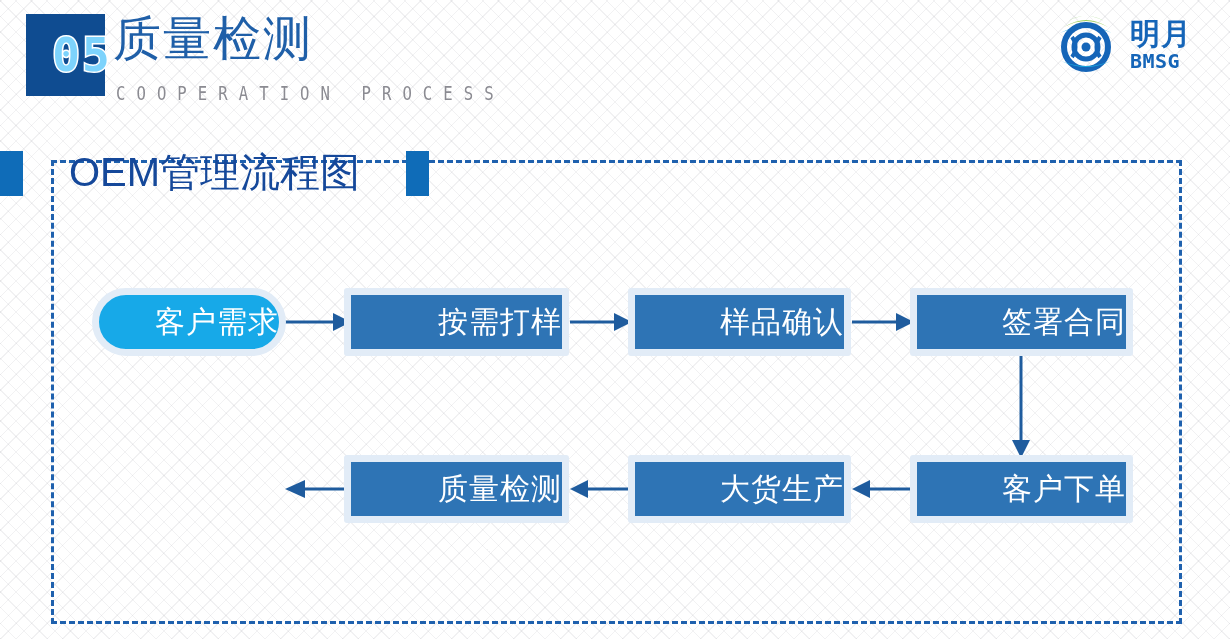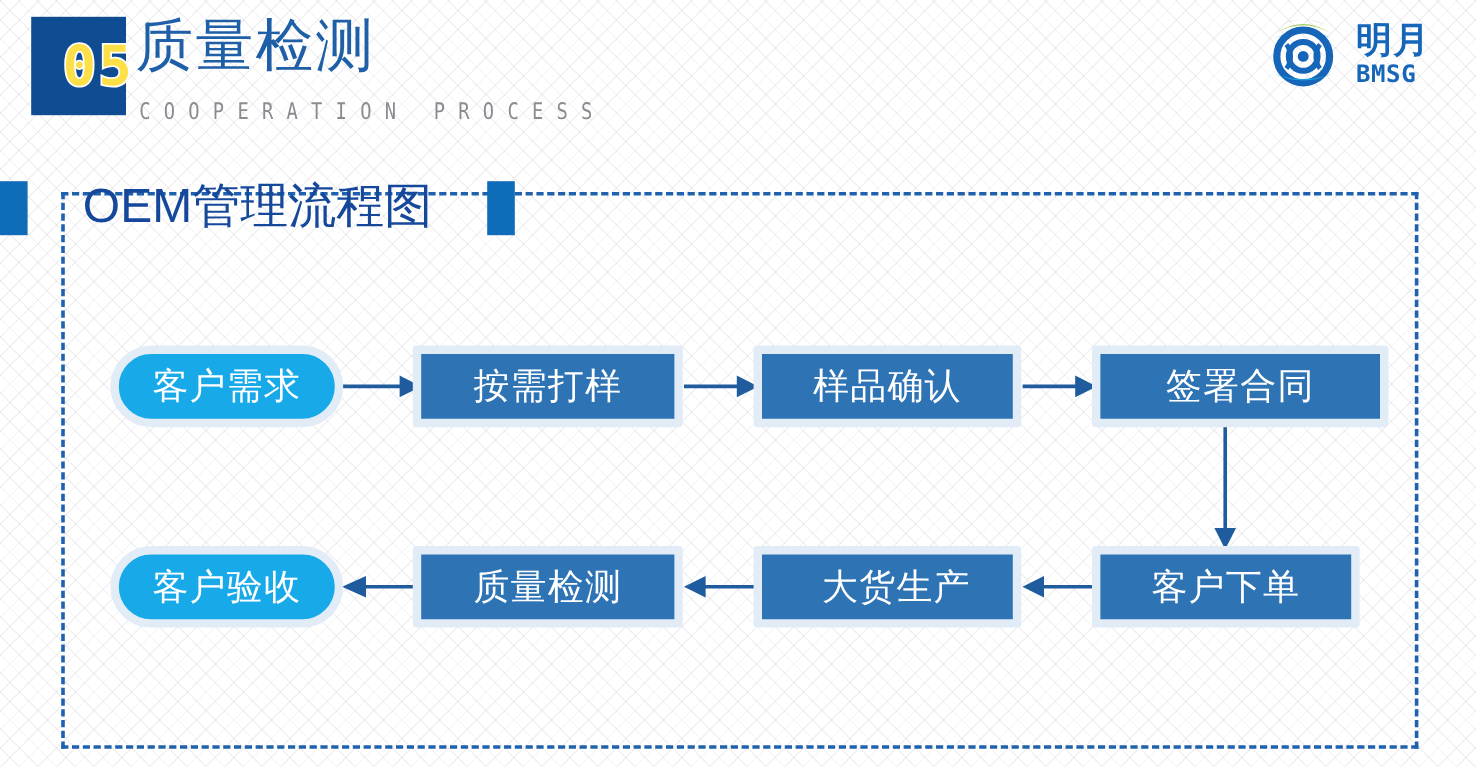--- a/index.html
+++ b/index.html
@@ -39,21 +39,21 @@
     background: #0f4c91;
     display: flex;
     align-items: center;
     justify-content: center;
   }
   #num-badge .num {
     font-family: "DejaVu Sans Mono", monospace;
     font-size: 46px;
     font-weight: bold;
     letter-spacing: 2px;
-    color: #fde047;
+    color: #7dd3fc;
     -webkit-text-stroke: 3px #ffffff;
     paint-order: stroke fill;
     margin-left: 33px;
   }
   #title-cn {
     position: absolute;
     left: 113px; top: 11px;
     font-family: "Liberation Serif", "DejaVu Serif", serif;
     font-size: 48px;
     color: #1f5fa8;
@@ -136,21 +136,21 @@
     white-space: nowrap;
     line-height: 1;
     padding-bottom: 3px;
   }
 
   
   .node {
     position: absolute;
     display: flex;
     align-items: center;
-    justify-content: center;
+    justify-content: flex-end;
     font-family: "Liberation Sans", "DejaVu Sans", sans-serif;
     font-size: 30px;
     color: #ffffff;
     letter-spacing: 1px;
     box-sizing: border-box;
     white-space: nowrap;
   }
   .node.rect {
     background: #2e74b5;
     border: 7px solid #e2ecf7;
@@ -265,27 +265,24 @@
   </div>
 
   <div class="node rect" style="left:344px; top:288px; width:225px; height:68px;">
     <span>按需打样</span>
   </div>
 
   <div class="node rect" style="left:628px; top:288px; width:223px; height:68px;">
     <span>样品确认</span>
   </div>
 
-  <div class="node rect" style="left:910px; top:288px; width:247px; height:68px;">
+  <div class="node rect" style="left:910px; top:288px; width:223px; height:68px;">
     <span>签署合同</span>
   </div>
 
-  <div class="node pill" style="left:92px; top:455px; width:194px; height:68px;">
-    <span>客户验收</span>
-  </div>
 
   <div class="node rect" style="left:344px; top:455px; width:225px; height:68px;">
     <span>质量检测</span>
   </div>
 
   <div class="node rect" style="left:628px; top:455px; width:223px; height:68px;padding-left:15px;">
     <span>大货生产</span>
   </div>
 
   <div class="node rect" style="left:910px; top:455px; width:223px; height:68px;">

